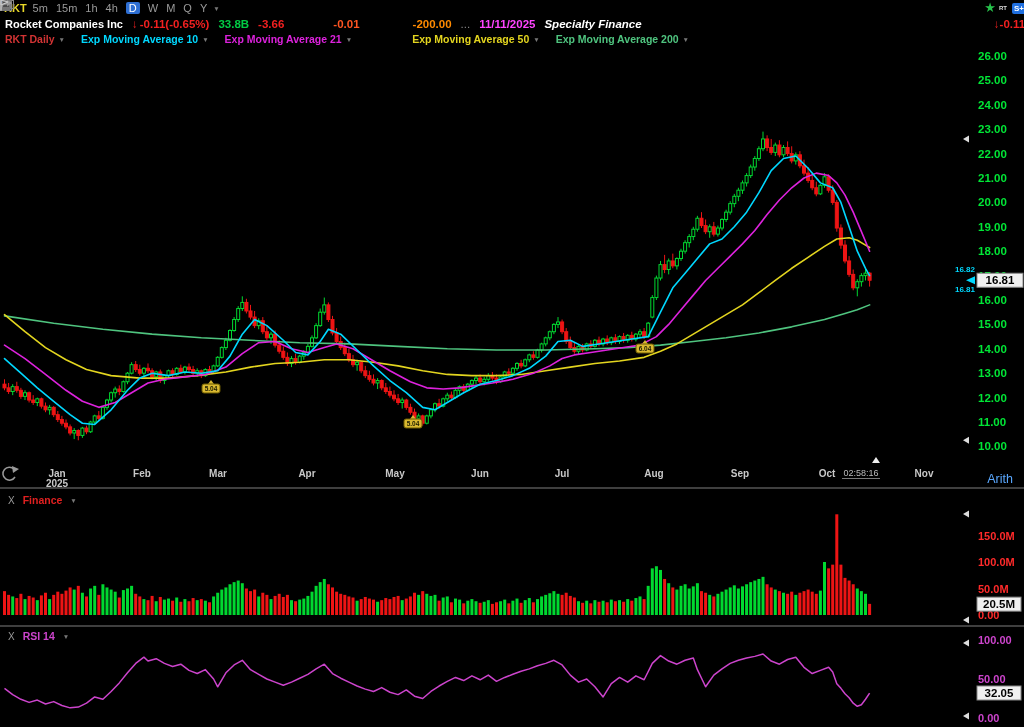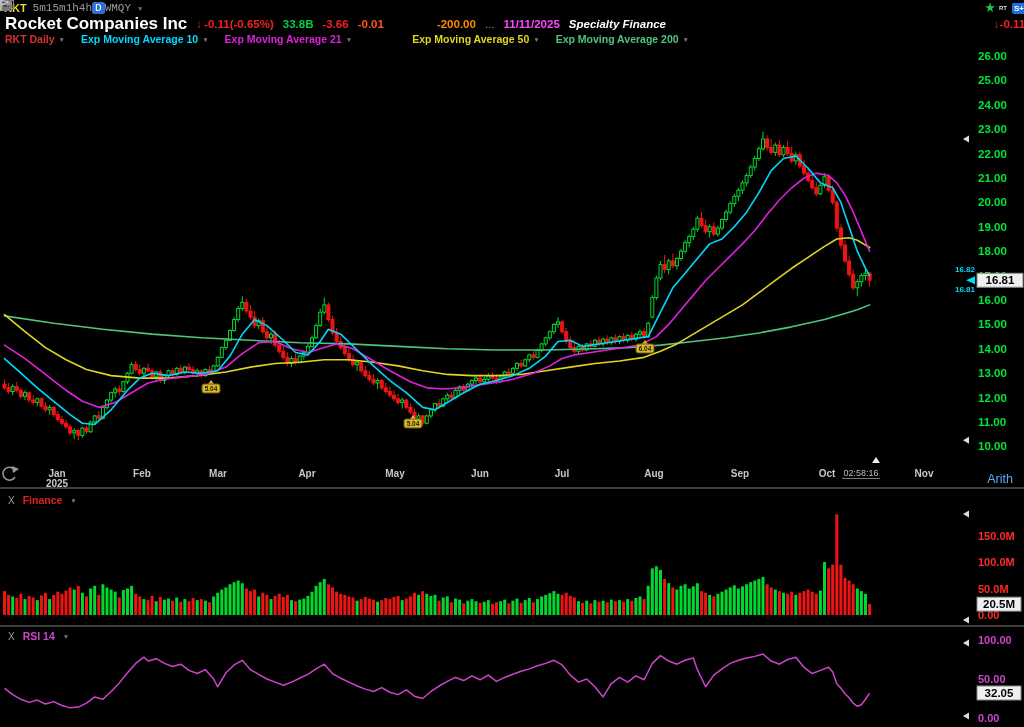--- a/index.html
+++ b/index.html
@@ -2,33 +2,33 @@
 <html><head>
 <meta charset="utf-8">
 <style>
   html,body{margin:0;padding:0;background:#000;width:1024px;height:727px;overflow:hidden;
     font-family:"Liberation Sans",sans-serif;-webkit-font-smoothing:none;}
   #stage{position:relative;width:1024px;height:727px;background:#000;}
   .row{position:absolute;left:0;width:1024px;display:flex;align-items:center;white-space:nowrap;}
   #row1{top:0;height:16px;padding-left:4px;gap:6px;font-size:11px;color:#9a9a9a;}
   #row2{top:15px;height:17px;padding-left:5px;gap:9px;font-size:11.5px;font-weight:bold;}
   #row3{top:32px;height:14px;padding-left:5px;gap:16px;font-size:10.5px;font-weight:bold;}
-  .tf{display:flex;align-items:center;font-family:Liberation Mono, monospace;}
+  .tf{display:flex;gap:8px;align-items:center;}
   .tf span{cursor:default;}
   .tf .active{background:#2e6fd4;color:#fff;padding:0 3px;border-radius:2px;}
   .caret{font-size:6.5px;color:#777;}
   .icons{display:flex;gap:7px;align-items:center;margin-left:4px;}
   .spacer{flex:1;}
   .right-icons{display:flex;gap:5px;align-items:center;margin-right:2px;}
   .star{color:#27c24c;font-size:13px;line-height:10px;}
   .splus{background:#1f6fe0;color:#fff;font-size:8px;font-weight:bold;border-radius:2px;padding:1px 2px;}
   .rt{font-size:6px;color:#ddd;font-weight:bold;margin-left:-2px;}
   #symbol{color:#e8d828;font-weight:bold;}
-  .co{color:#fff;font-size:17px;}
-  .red{color:#f22020;} .grn{color:#00cc44;} .org1{color:#ff5522;} .org2{color:#ff8a00;margin-left:44px;}
+  .co{color:#fff;font-size:11px;}
+  .red{color:#f22020;} .grn{color:#00cc44;} .org1{color:#ff5522;margin-left:40px;} .org2{color:#ff8a00;margin-left:44px;}
   .gry{color:#888;font-weight:normal;} .pnk{color:#ff44ff;}
   .sector{color:#fff;font-style:italic;}
   .r2right{margin-left:auto;overflow:hidden;max-width:70px;}
   .ind{display:flex;gap:4px;align-items:center;}
   #volhdr{top:493px;height:14px;padding-left:8px;gap:8px;font-size:10.5px;font-weight:bold;}
   #rsihdr{top:629px;height:14px;padding-left:8px;gap:8px;font-size:10.5px;font-weight:bold;}
   .xbtn{color:#9a9a9a;font-size:10px;font-weight:normal;}
   svg{position:absolute;left:0;top:0;}
   .sep{position:absolute;left:0;width:1024px;height:2px;background:#3f3f3f;}
 </style>

